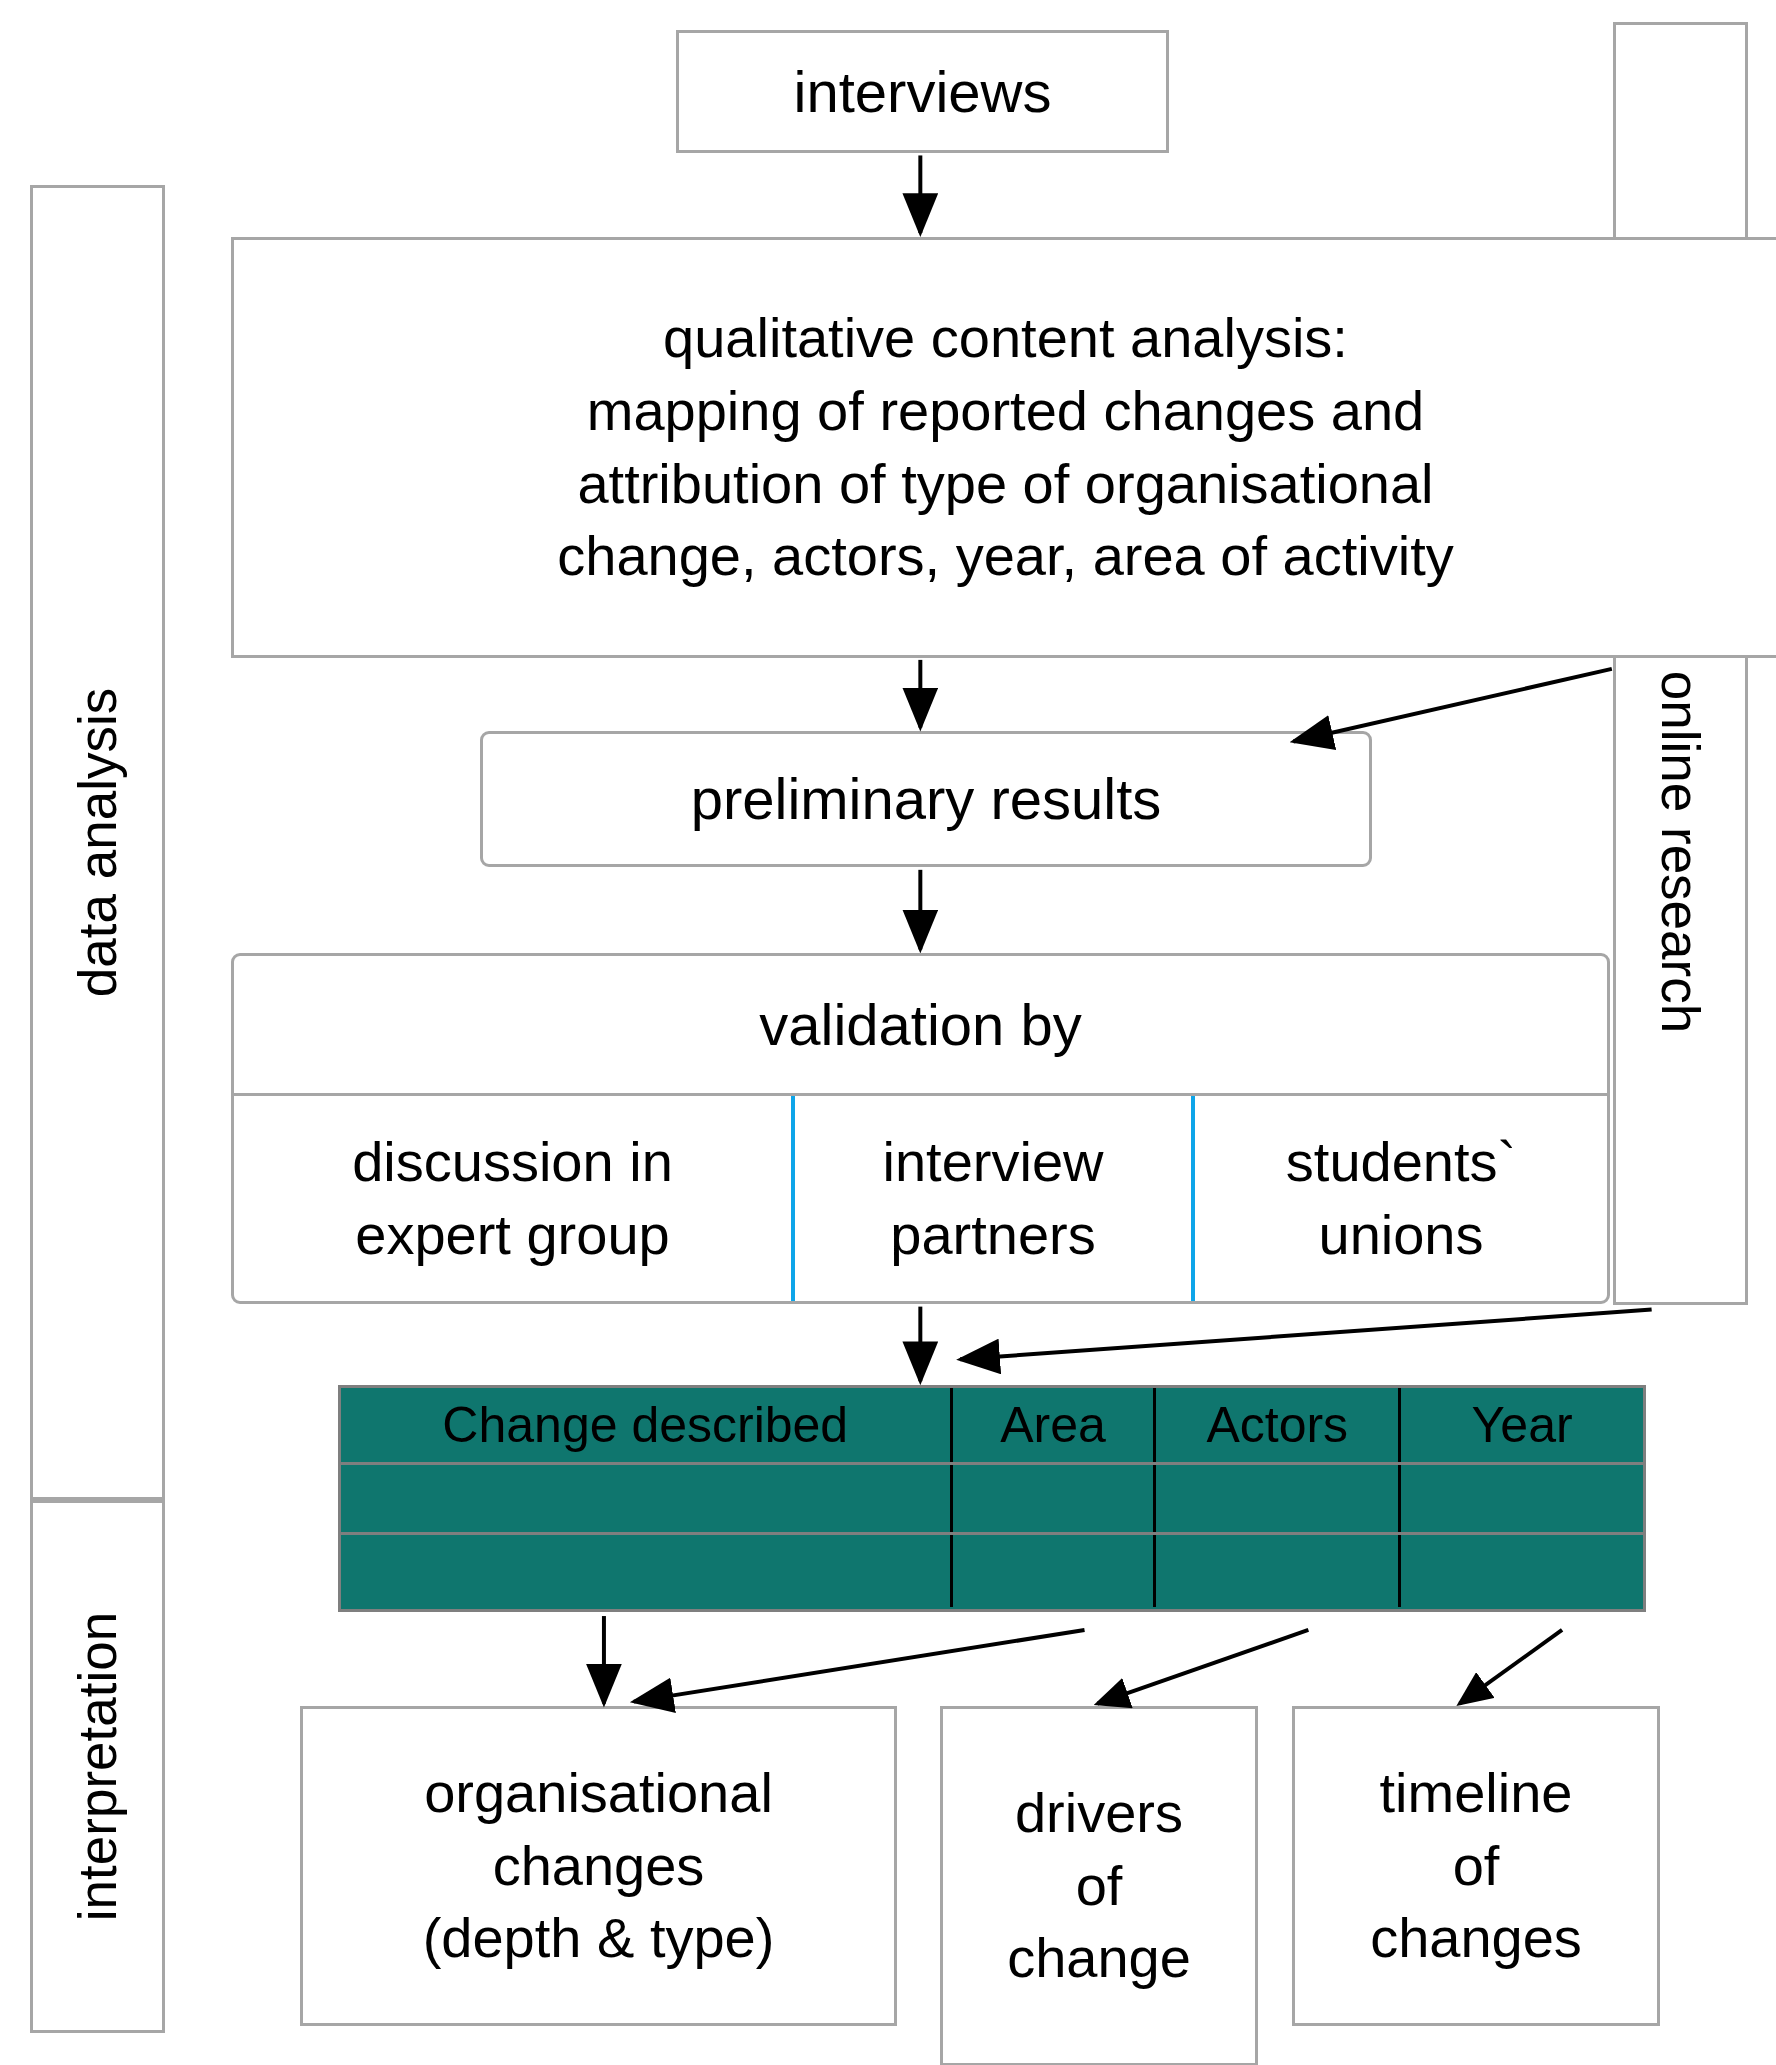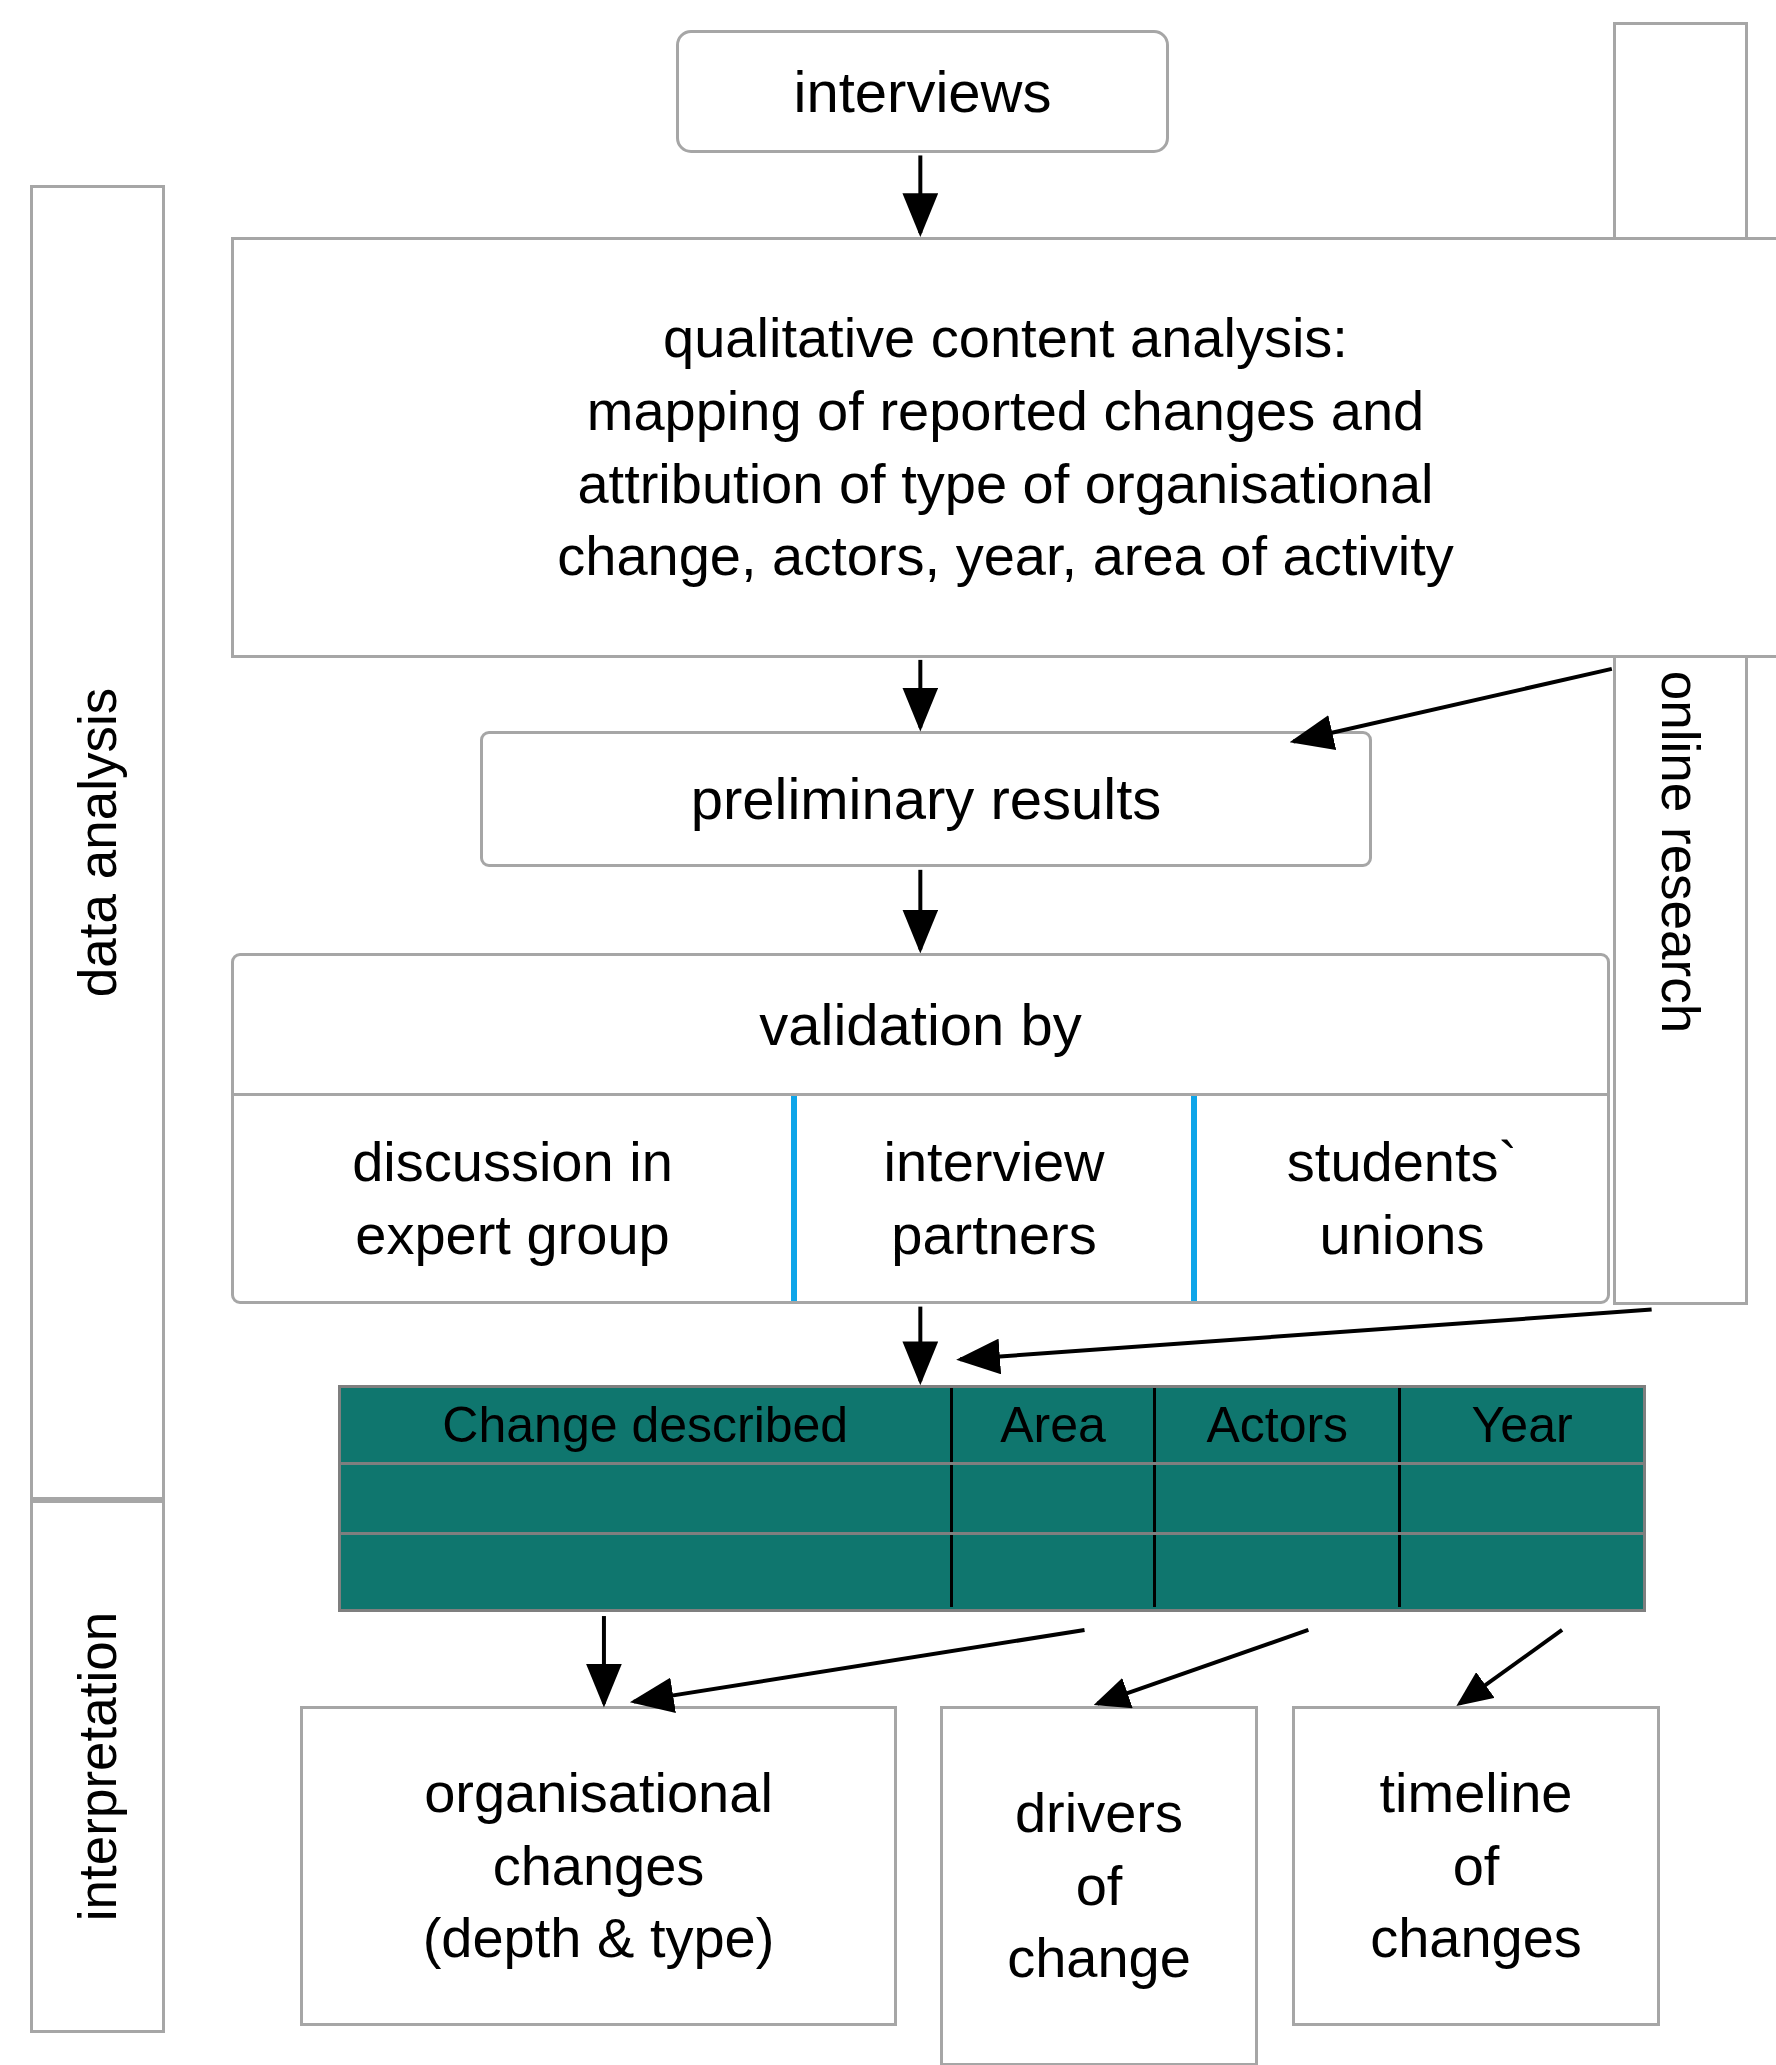--- a/index.html
+++ b/index.html
@@ -75,21 +75,21 @@
     box-sizing: border-box;
   }
   .splitrow .subcell {
     box-sizing: border-box;
     display: flex;
     align-items: center;
     justify-content: center;
     text-align: center;
     line-height: 1.30;
   }
-  .splitrow .subcell + .subcell { border-left: 6px solid #0ea5e9; }
+  .splitrow .subcell + .subcell { border-left: 4px solid #0ea5e9; }
 
   svg.arrows {
     position: absolute;
     left: 0; top: 0;
     width: 1776px;
     height: 2066px;
     pointer-events: none;
   }
 </style>
 </head>
@@ -102,21 +102,21 @@
   </div>
 
   <div class="vlabel" style="left:30px; top:1500px; width:135px; height:533px;">
     <span class="rot-up" style="font-size:53px;">interpretation</span>
   </div>
 
   <div class="vlabel" style="left:1613px; top:22px; width:135px; height:1283px;">
     <span class="rot-down" style="font-size:53px;">complementary online research</span>
   </div>
 
-  <div class="box" style="left:676px; top:30px; width:493px; height:123px; font-size:58px;border-radius:15px;">
+  <div class="box" style="left:676px; top:30px; width:493px; height:123px; font-size:58px;">
     <span>interviews</span>
   </div>
 
   <div class="box" style="left:231px; top:237px; width:1549px; height:421px; font-size:56px; white-space:pre-line;">
     <span>qualitative content analysis:
 mapping of reported changes and
 attribution of type of organisational
 change, actors, year, area of activity</span>
   </div>
 

